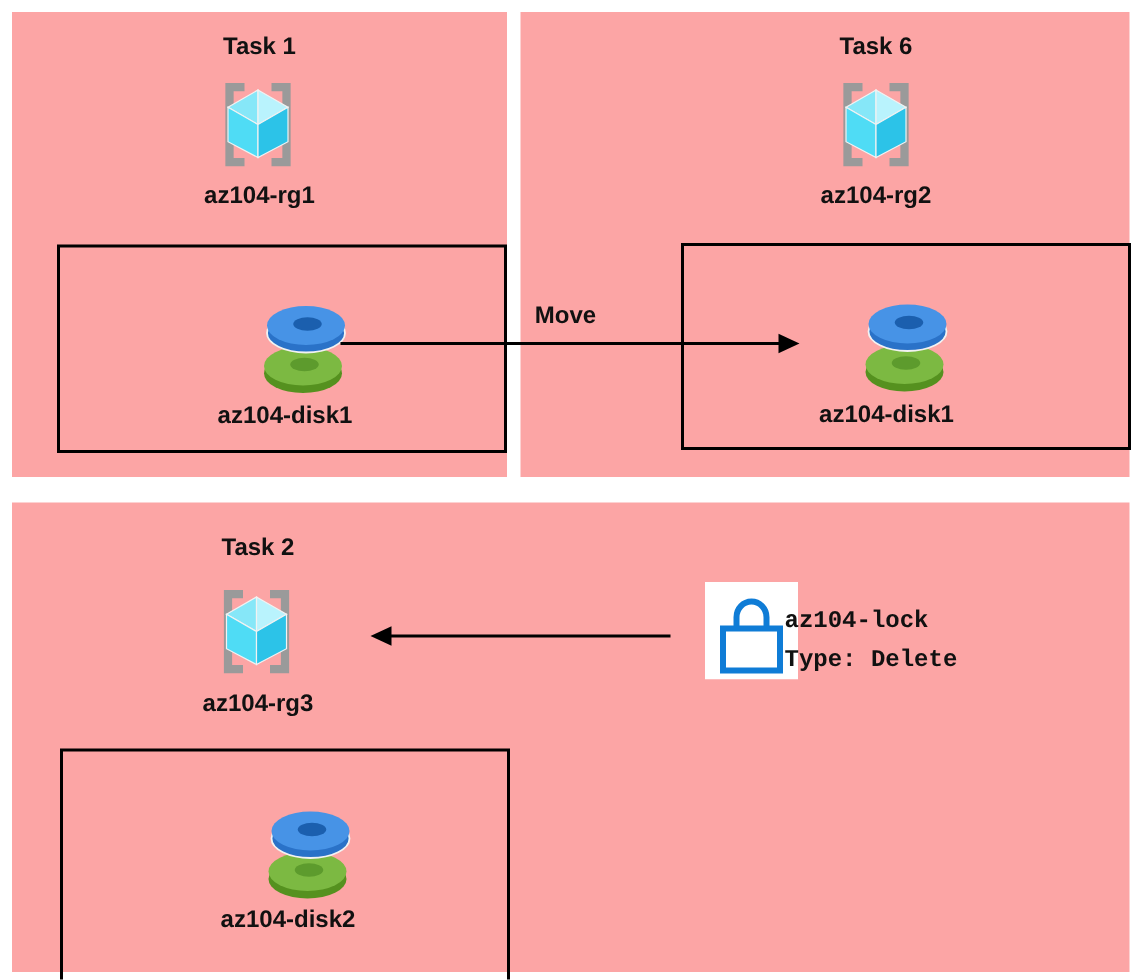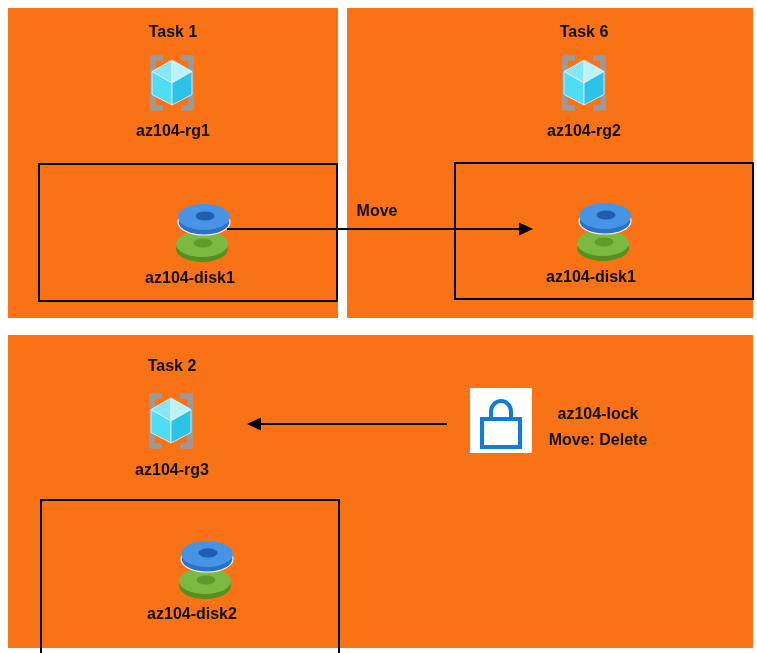--- a/index.html
+++ b/index.html
@@ -1,35 +1,35 @@
 <!DOCTYPE html>
 <html><head>
 <meta charset="utf-8">
 <style>
   html,body{margin:0;padding:0;}
   body{
     width:757px;height:653px;position:relative;background:#ffffff;
     font-family:"Liberation Sans",sans-serif;overflow:hidden;
   }
-  .panel{position:absolute;background:#f97316;}
+  .panel{position:absolute;background:#fca5a5;}
   #panel-task1{left:8px;top:8px;width:330px;height:310px;}
   #panel-task2{left:347px;top:8px;width:406px;height:310px;}
   #panel-task3{left:8px;top:335px;width:745px;height:313px;}
   .lbl{
     position:absolute;font-weight:700;font-size:16px;color:#111;
     text-align:center;white-space:nowrap;line-height:19px;
   }
   .resource-box{
     position:absolute;border:2px solid #000;background:transparent;box-sizing:border-box;margin-left:18px;
   }
   .icon{position:absolute;}
   .arrow-svg{position:absolute;overflow:visible;}
   .lock-wrap{position:absolute;left:470px;top:388px;width:62px;height:65px;}
   .lock-text{position:absolute;left:523px;top:401px;width:150px;}
-  .lock-text div{font-weight:700;font-size:16px;color:#111;text-align:center;line-height:26px;white-space:nowrap;}
+  .lock-text div{font-weight:700;font-size:16px;color:#111;text-align:left;line-height:26px;white-space:nowrap;font-family:Liberation Mono, monospace;}
 </style>
 </head>
 <body>
 
 <svg width="0" height="0" style="position:absolute" aria-hidden="true">
   <defs>
     <symbol id="sym-rg" viewBox="0 0 52 58">
       <path d="M17 4 H7 V54 H17" fill="none" stroke="#9a9a9a" stroke-width="5.5"></path>
       <path d="M35 4 H45 V54 H35" fill="none" stroke="#9a9a9a" stroke-width="5.5"></path>
       <g stroke="#f2f2f2" stroke-width="0.8">
@@ -108,14 +108,14 @@
   <polygon points="14,3.5 0,10 14,16.5" fill="#000"></polygon>
 </svg>
 
 <div class="lock-wrap">
   <svg width="62" height="65">
       <use href="#sym-lock"></use>
     </svg>
 </div>
 <div class="lock-text">
   <div>az104-lock</div>
-  <div>Move: Delete</div>
+  <div>Type: Delete</div>
 </div>
 
 </body></html>

